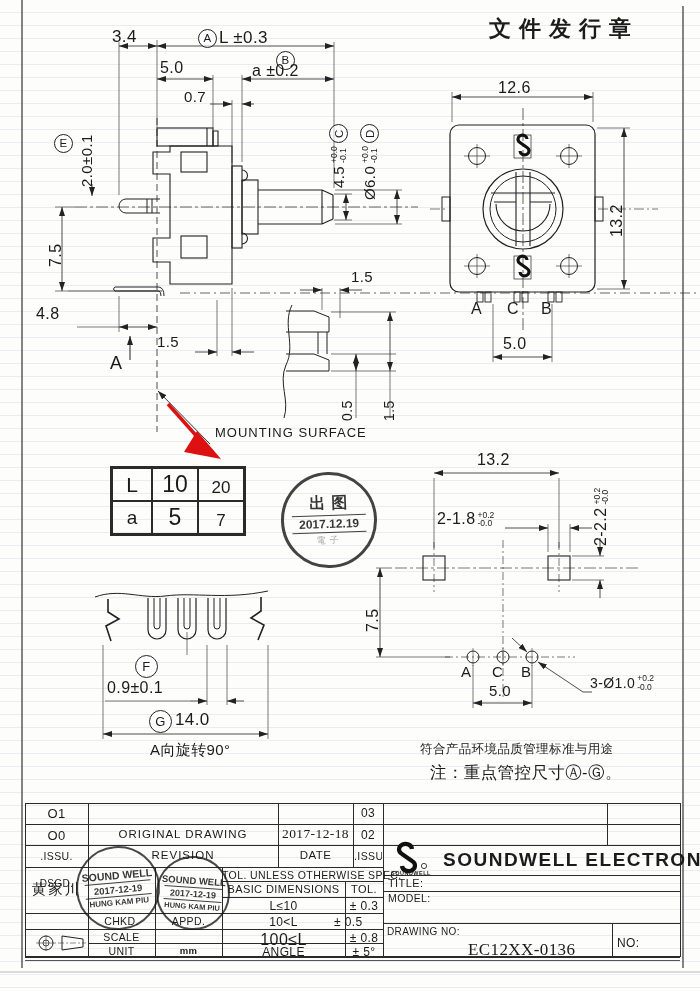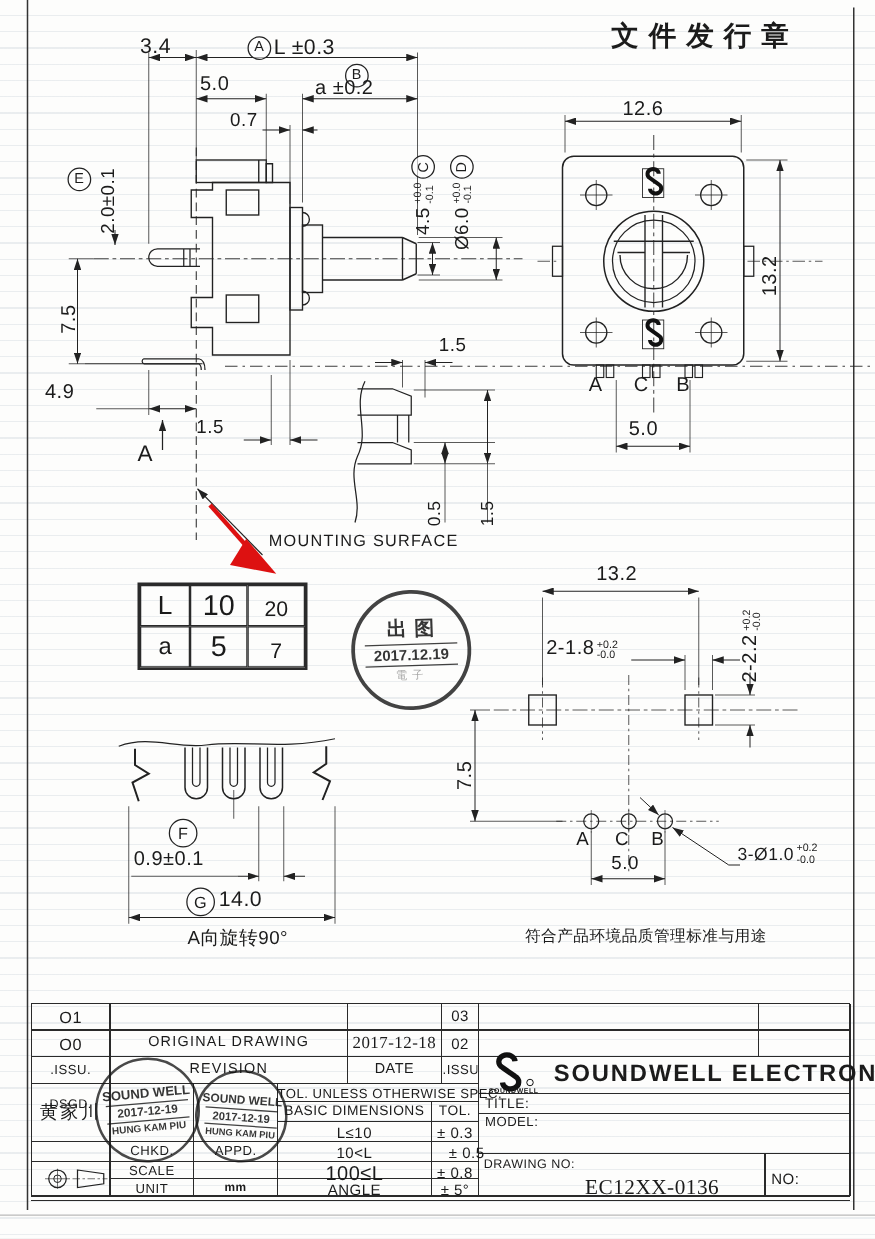--- a/index.html
+++ b/index.html
@@ -291,21 +291,21 @@
   <span>Ø6.0</span>
   <span class="tol">
         <span>+0.0</span>
         <span>-0.1</span>
       </span>
   <span class="bl">D</span>
 </div>
 <div class="lbl" style="left:54px;top:133px;"><span class="bl">E</span></div>
 <div class="vt" style="left:78px;top:187px;font-size:15px;">2.0±0.1</div>
 <div class="vt" style="left:47px;top:267px;font-size:16px;">7.5</div>
-<div class="lbl" style="left:36px;top:305px;font-size:16px;">4.9</div>
+<div class="lbl" style="left:36px;top:305px;font-size:16px;">4.8</div>
 <div class="lbl" style="left:157px;top:333px;font-size:15px;">1.5</div>
 <div class="lbl" style="left:110px;top:353px;font-size:18px;">A</div>
 
 <div class="lbl" style="left:351px;top:268px;font-size:15px;">1.5</div>
 <div class="vt" style="left:339px;top:421px;font-size:14px;">0.5</div>
 <div class="vt" style="left:381px;top:421px;font-size:14px;">1.5</div>
 
 <div class="lbl" style="left:215px;top:425px;font-size:13px;letter-spacing:1px;">MOUNTING SURFACE</div>
 
 <div class="lbl" style="left:498px;top:79px;font-size:16px;">12.6</div>
@@ -354,20 +354,21 @@
 <div class="lbl" style="left:489px;top:682px;font-size:15px;">5.0</div>
 <div class="lbl" style="left:590px;top:674px;font-size:14px;display:flex;align-items:center;gap:2px;">
   <span>3-Ø1.0</span>
   <span class="tol">
         <span>+0.2</span>
         <span>-0.0</span>
       </span>
 </div>
 
 <div class="lbl" style="left:420px;top:741px;font-size:12.5px;">符合产品环境品质管理标准与用途</div>
+<div class="lbl" style="left:430px;top:762px;font-size:16.5px;">注：重点管控尺寸Ⓐ-Ⓖ。</div>
 
 <div class="lbl" style="left:135px;top:655px;"><span class="bl big">F</span></div>
 <div class="lbl" style="left:107px;top:679px;font-size:16px;">0.9±0.1</div>
 <div class="lbl" style="left:149px;top:710px;"><span class="bl big">G</span></div>
 <div class="lbl" style="left:175px;top:710px;font-size:17px;">14.0</div>
 <div class="lbl" style="left:150px;top:741px;font-size:15px;">A向旋转90°</div>
 
 <div class="lbl ctr" style="left:25px;top:806px;width:63px;font-size:13px;">O1</div>
 <div class="lbl ctr" style="left:353px;top:806px;width:30px;font-size:12px;">03</div>
 <div class="lbl ctr" style="left:25px;top:828px;width:63px;font-size:13px;">O0</div>
@@ -386,21 +387,21 @@
 <div class="lbl ctr" style="left:88px;top:931px;width:67px;font-size:10.5px;">SCALE</div>
 <div class="lbl ctr" style="left:88px;top:945px;width:67px;font-size:10.5px;">UNIT</div>
 <div class="lbl ctr" style="left:155px;top:945px;width:67px;font-size:9.5px;font-weight:bold;">mm</div>
 
 <div class="lbl ctr" style="left:222px;top:869px;width:161px;font-size:10.5px;">TOL. UNLESS OTHERWISE SPEC.</div>
 <div class="lbl ctr" style="left:222px;top:883px;width:123px;font-size:11px;">BASIC DIMENSIONS</div>
 <div class="lbl ctr" style="left:345px;top:883px;width:38px;font-size:11px;">TOL.</div>
 <div class="lbl ctr" style="left:222px;top:899px;width:123px;font-size:12px;">L≤10</div>
 <div class="lbl ctr" style="left:345px;top:899px;width:38px;font-size:12px;">± 0.3</div>
 <div class="lbl ctr" style="left:222px;top:915px;width:123px;font-size:12px;">10&lt;L</div>
-<div class="lbl ctr" style="left:359px;top:915px;width:22px;font-size:12px;">± 0.5</div>
+<div class="lbl ctr" style="left:334px;top:915px;width:22px;font-size:12px;">± 0.5</div>
 <div class="lbl ctr" style="left:222px;top:931px;width:123px;font-size:16px;">100≤L</div>
 <div class="lbl ctr" style="left:345px;top:931px;width:38px;font-size:12px;">± 0.8</div>
 <div class="lbl ctr" style="left:222px;top:945px;width:123px;font-size:12px;">ANGLE</div>
 <div class="lbl ctr" style="left:345px;top:945px;width:38px;font-size:12px;">± 5°</div>
 
 <div class="lbl" style="left:443px;top:849px;font-size:19px;font-weight:600;letter-spacing:1.5px;">SOUNDWELL ELECTRONICS</div>
 <div class="lbl" style="left:391px;top:870px;font-size:5.5px;font-weight:bold;letter-spacing:.5px;">SOUNDWELL</div>
 <div class="lbl" style="left:388px;top:877px;font-size:11px;">TITLE:</div>
 <div class="lbl" style="left:388px;top:892px;font-size:10.5px;">MODEL:</div>
 <div class="lbl" style="left:387px;top:926px;font-size:10px;">DRAWING NO:</div>

